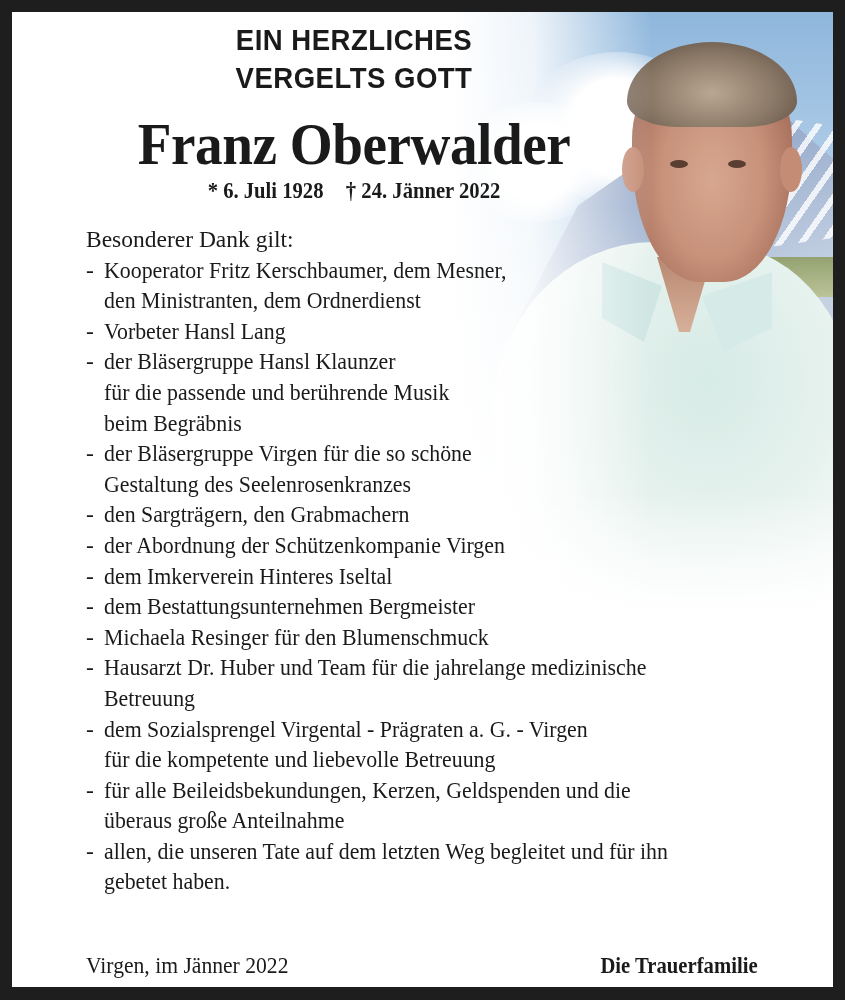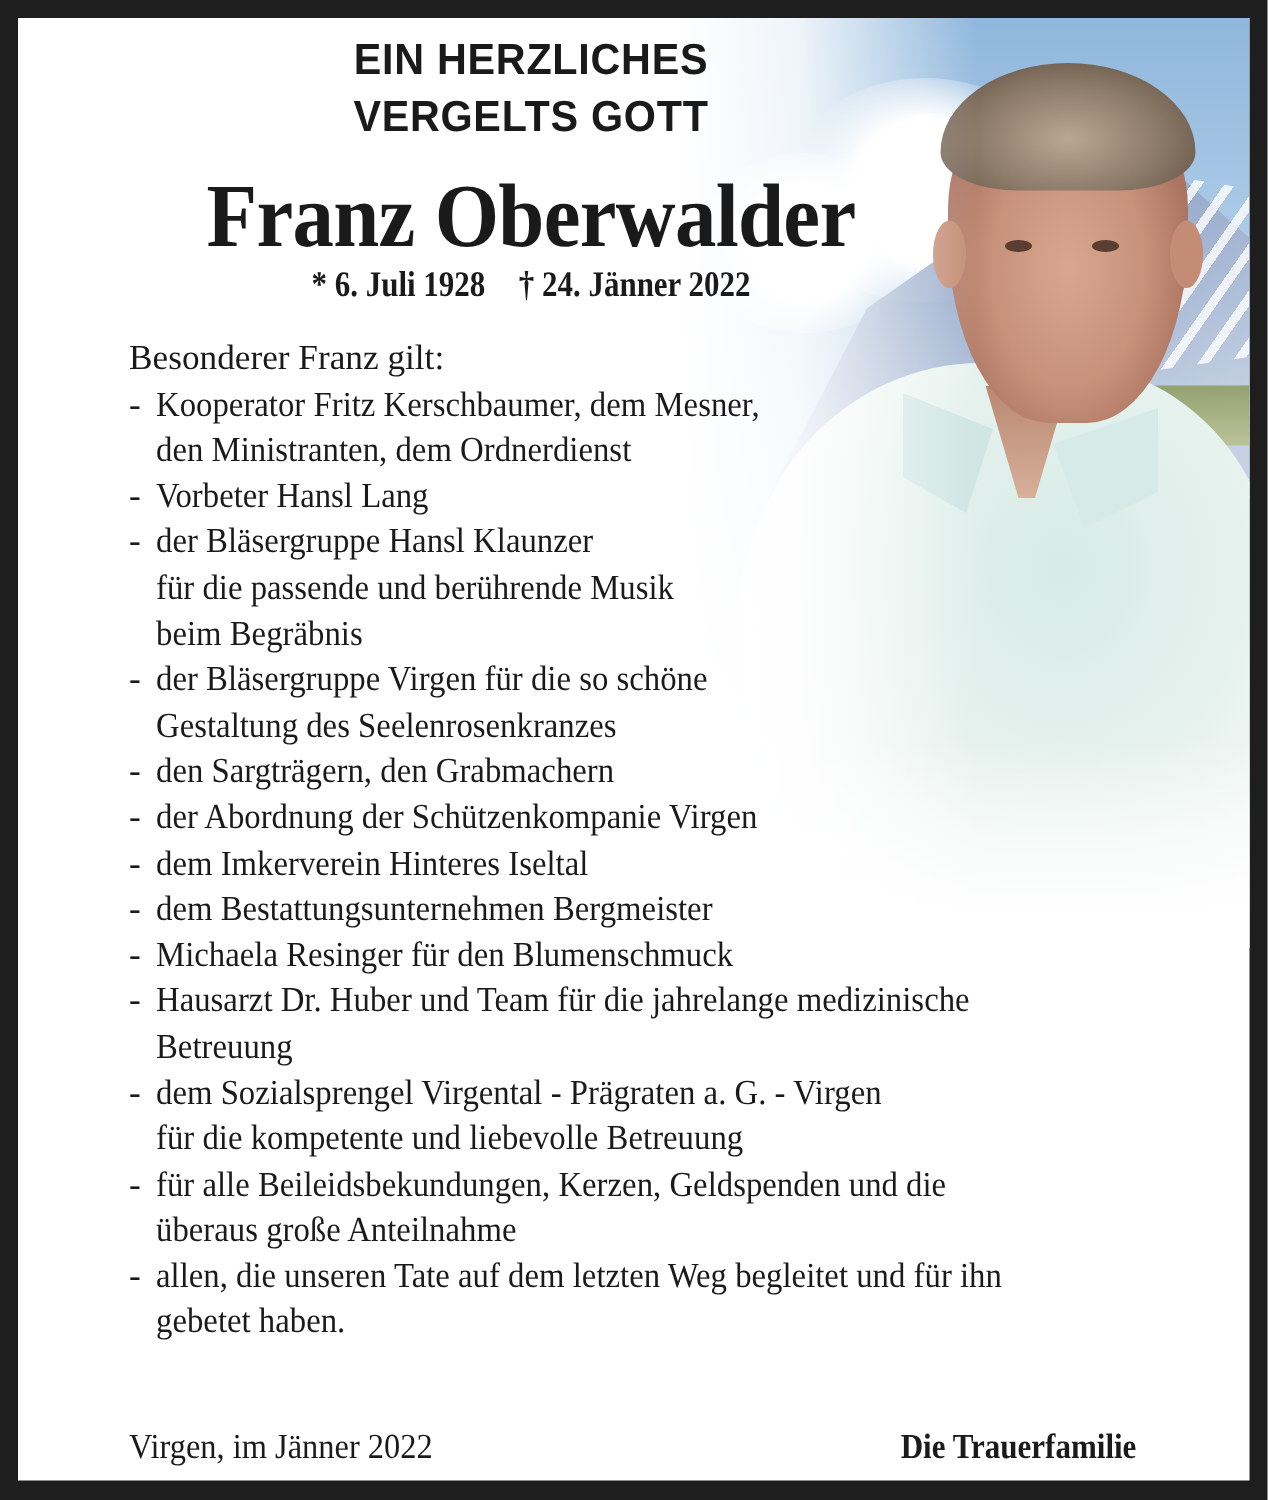--- a/index.html
+++ b/index.html
@@ -132,21 +132,21 @@
 
   <div class="content">
     <div class="heading h1">EIN HERZLICHES</div>
     <div class="heading h2">VERGELTS GOTT</div>
     <div class="name">Franz Oberwalder</div>
     <div class="dates">
       <span>* 6. Juli 1928</span><span class="gap"></span><span>† 24. Jänner 2022</span>
     </div>
 
     <div class="body-text">
-      <p class="intro">Besonderer Franz gilt:</p>
+      <p class="intro">Besonderer Dank gilt:</p>
       <ul class="thanks" id="thanks-list">
           <li>
             <span class="dash">-</span>
             <span class="line" style="transform: scaleX(0.93); transform-origin: left center;">Kooperator Fritz Kerschbaumer, dem Mesner,</span>
             <span class="line" style="transform: scaleX(0.93); transform-origin: left center;">den Ministranten, dem Ordnerdienst</span>
           </li>
           <li>
             <span class="dash">-</span>
             <span class="line" style="transform: scaleX(0.93); transform-origin: left center;">Vorbeter Hansl Lang</span>
           </li>

